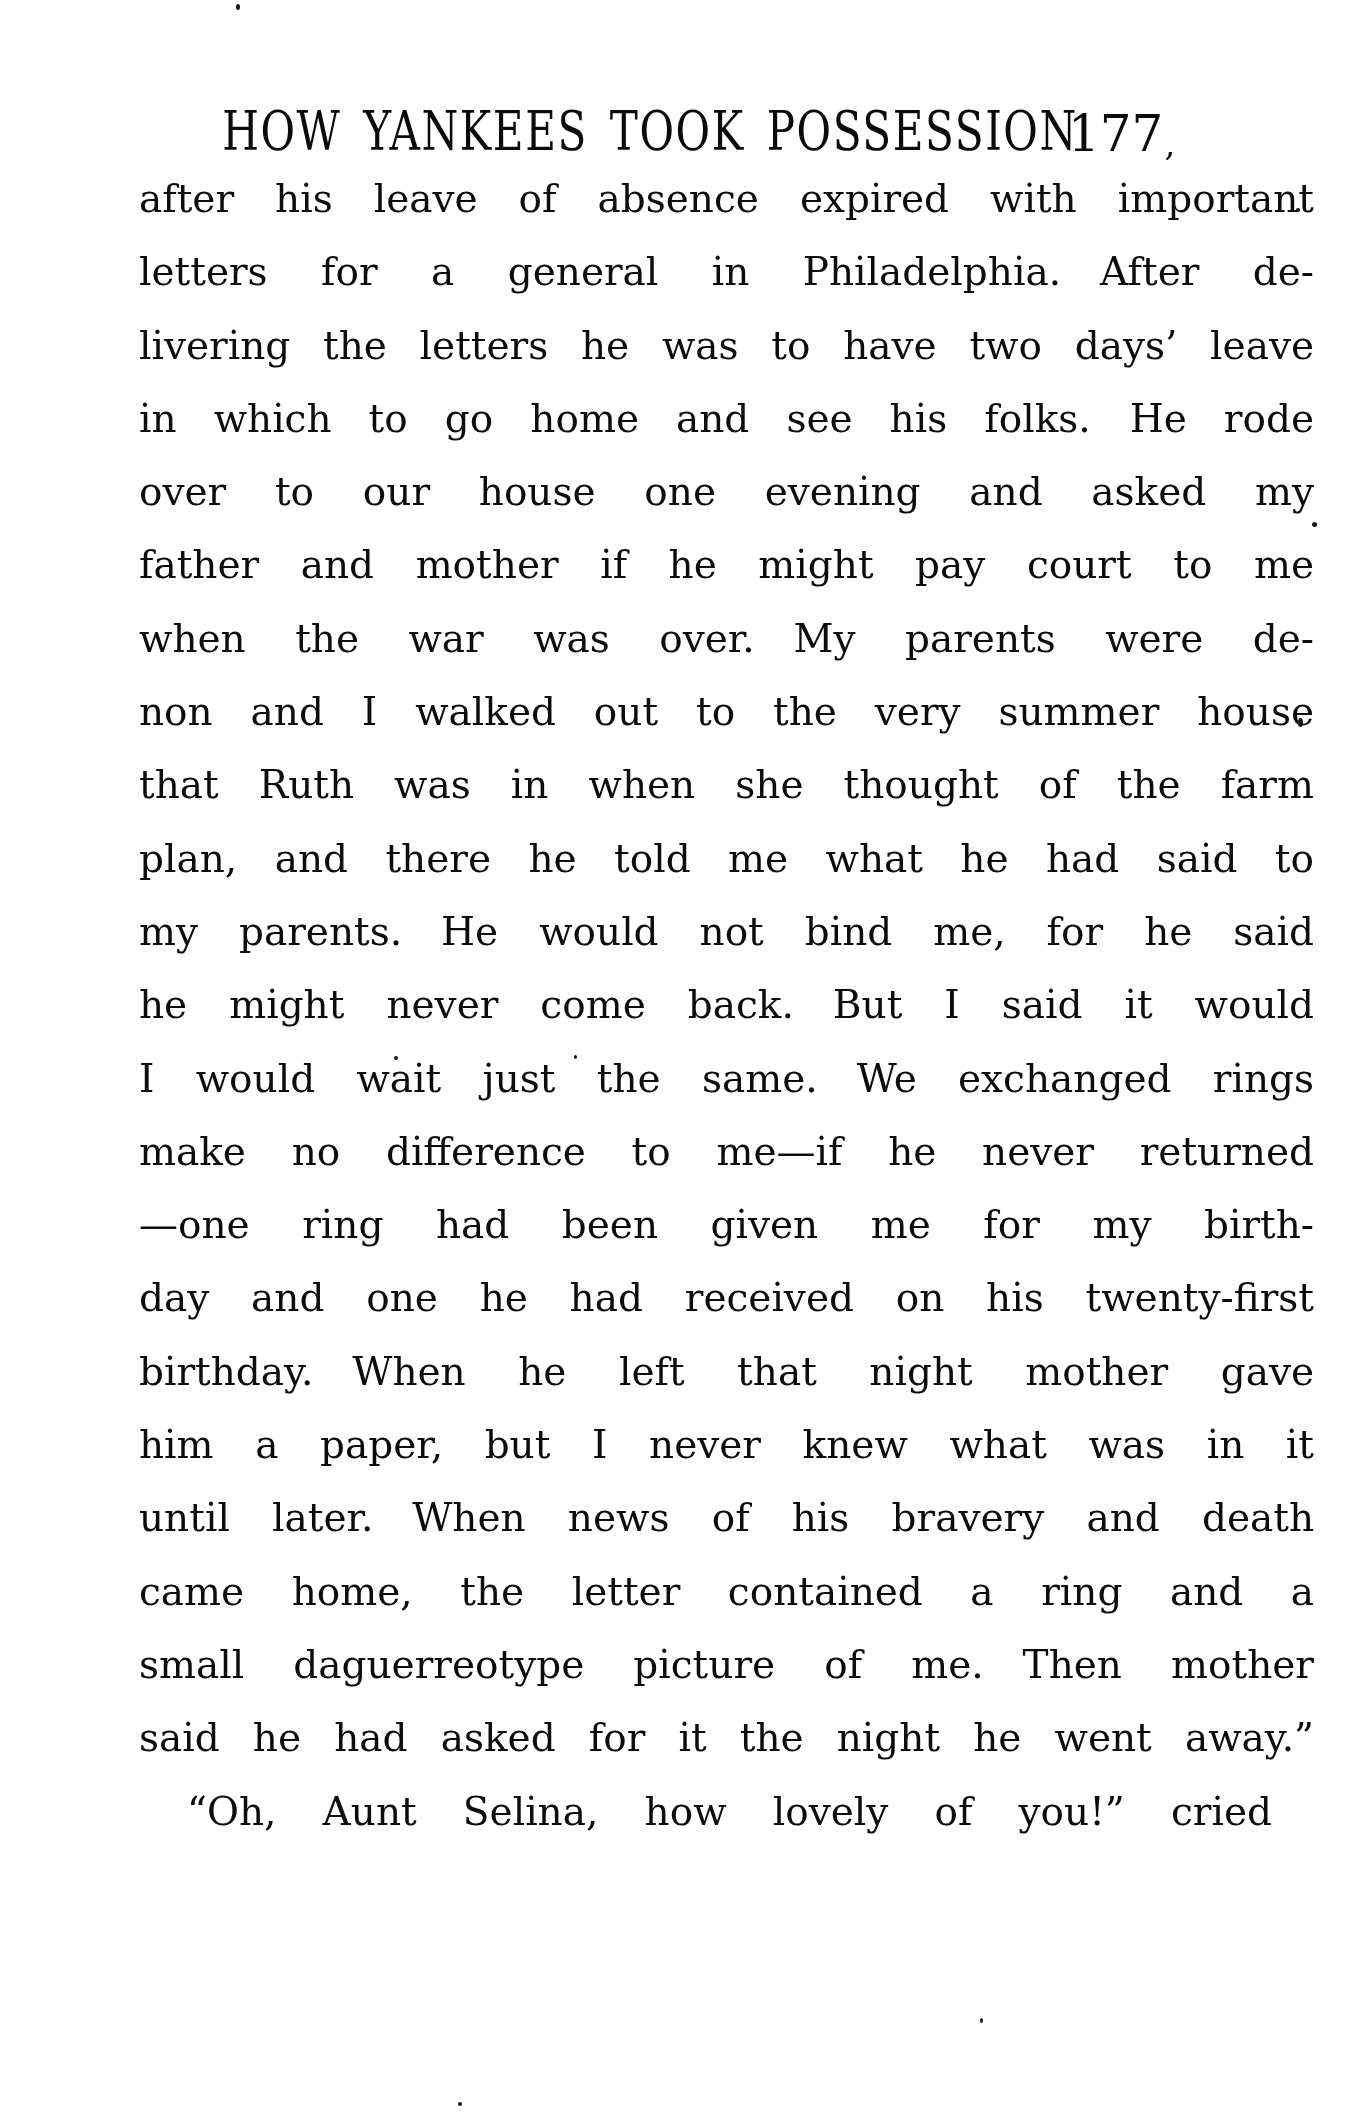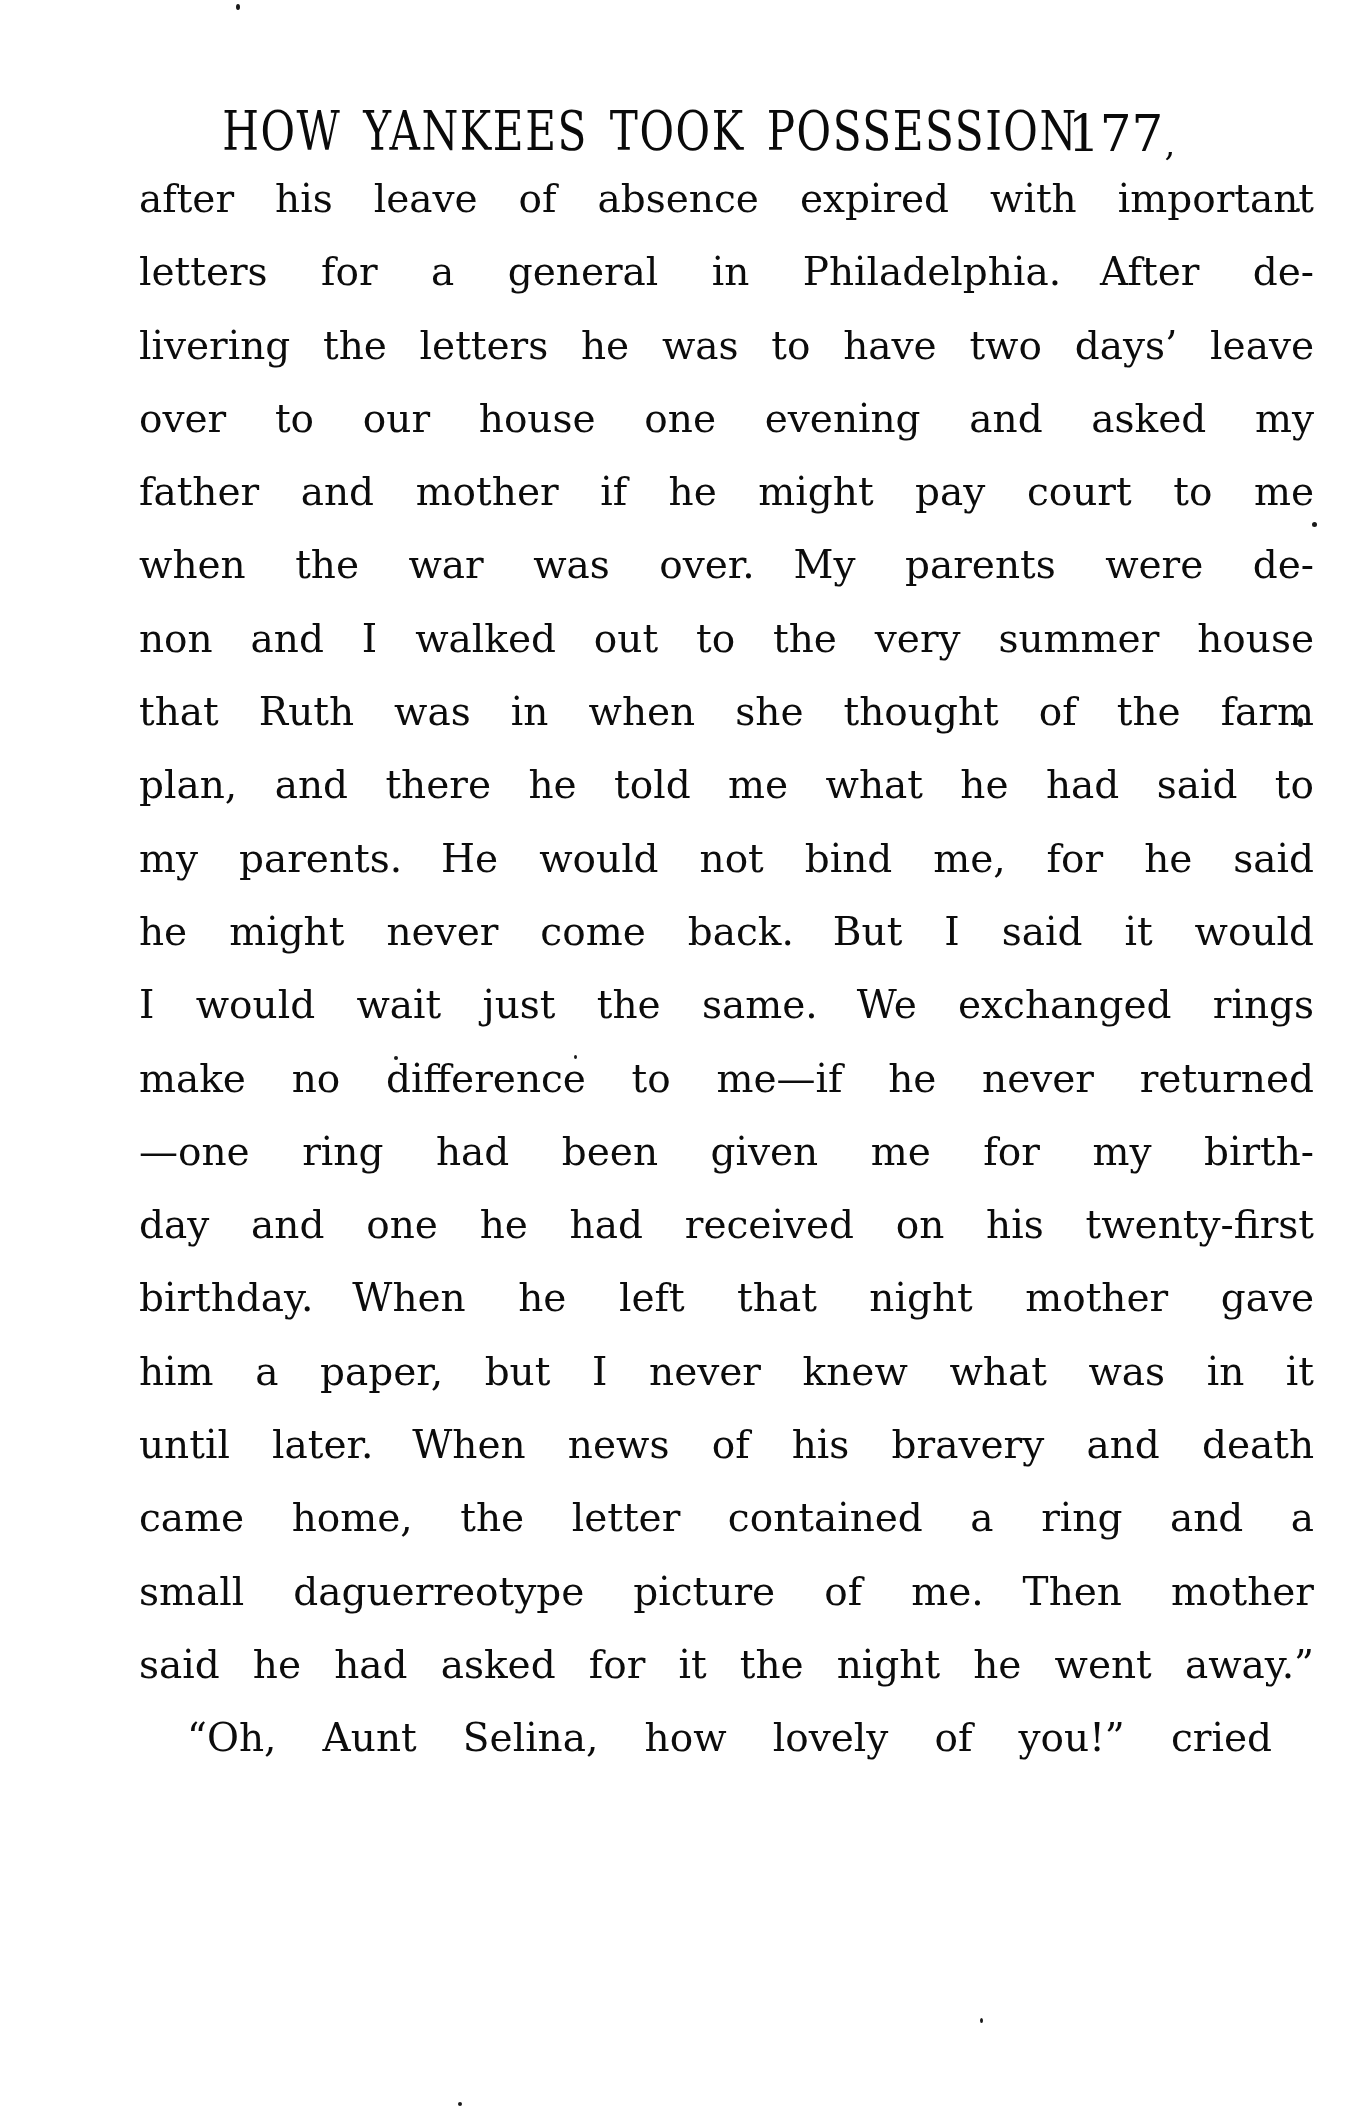--- a/index.html
+++ b/index.html
@@ -72,20 +72,21 @@
 <div class="page">
 
   <span class="header-title">HOW YANKEES TOOK POSSESSION</span>
 
   <span class="page-number-wrap"><span>177</span><span class="pn-artifact">,</span></span>
 
   <div class="body-col">
     <div class="line">after his leave of absence expired with important</div>
     <div class="line">letters for a general in Philadelphia. After de-</div>
     <div class="line">livering the letters he was to have two days’ leave</div>
+    <div class="line">in which to go home and see his folks. He rode</div>
     <div class="line">over to our house one evening and asked my</div>
     <div class="line">father and mother if he might pay court to me</div>
     <div class="line">when the war was over. My parents were de-</div>
     <div class="line">non and I walked out to the very summer house</div>
     <div class="line">that Ruth was in when she thought of the farm</div>
     <div class="line">plan, and there he told me what he had said to</div>
     <div class="line">my parents. He would not bind me, for he said</div>
     <div class="line">he might never come back. But I said it would</div>
     <div class="line">I would wait just the same. We exchanged rings</div>
     <div class="line">make no difference to me—if he never returned</div>

